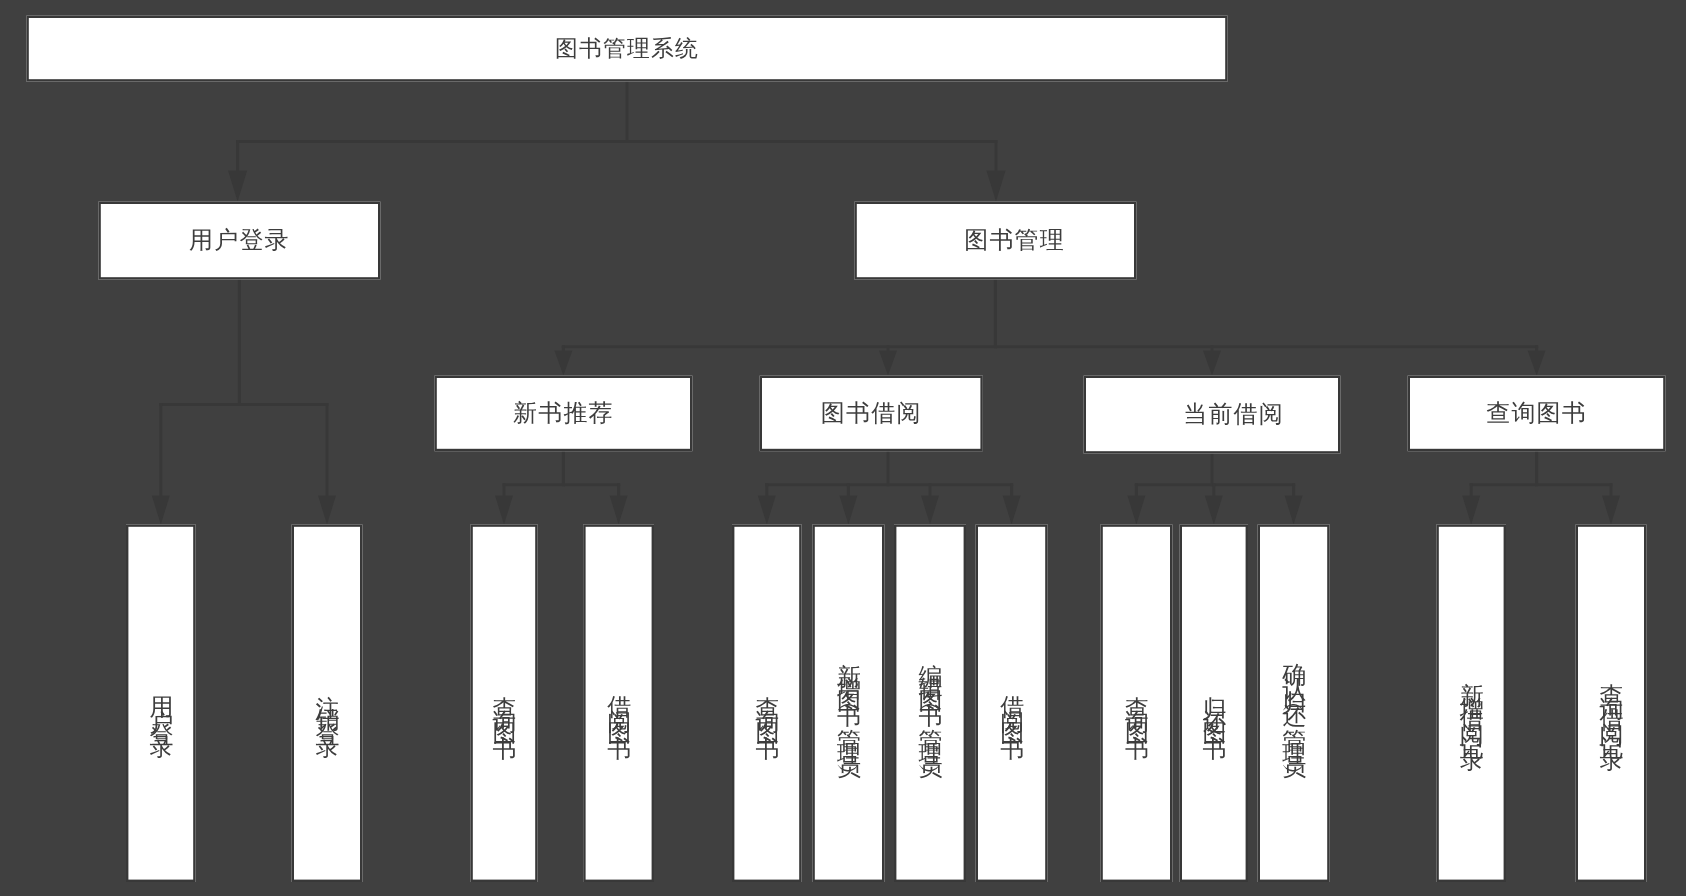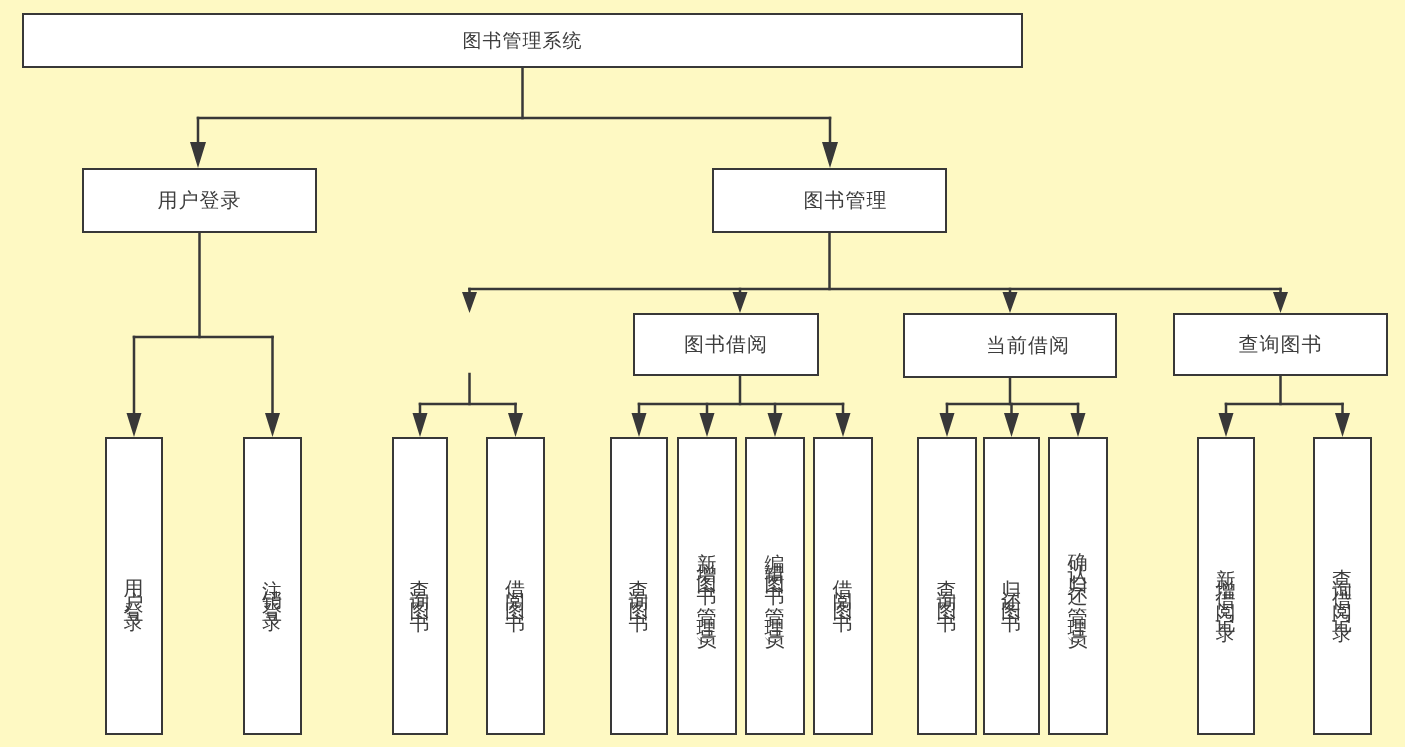--- a/index.html
+++ b/index.html
@@ -4,21 +4,21 @@
 <style>
   html, body {
     margin: 0;
     padding: 0;
     background: #ffffff;
   }
   #stage {
     position: relative;
     width: 1405px;
     height: 747px;
-    background: #fef9c3;
+    background: #404040;
     overflow: hidden;
     font-family: "Liberation Sans", "DejaVu Sans", sans-serif;
   }
   #connectors {
     position: absolute;
     left: 0; top: 0;
     width: 1405px; height: 747px;
     z-index: 1;
   }
   .edge {
@@ -154,20 +154,23 @@
     <span>图书管理系统</span>
   </div>
 
   <div class="node h" id="n-user-login">
     <span>用户登录</span>
   </div>
   <div class="node h" id="n-book-mgmt">
     <span>图书管理</span>
   </div>
 
+  <div class="node h" id="n-new-book">
+    <span>新书推荐</span>
+  </div>
   <div class="node h" id="n-book-borrow">
     <span>图书借阅</span>
   </div>
   <div class="node h" id="n-current">
     <span>当前借阅</span>
   </div>
   <div class="node h" id="n-record">
     <span>查询图书</span>
   </div>
 

